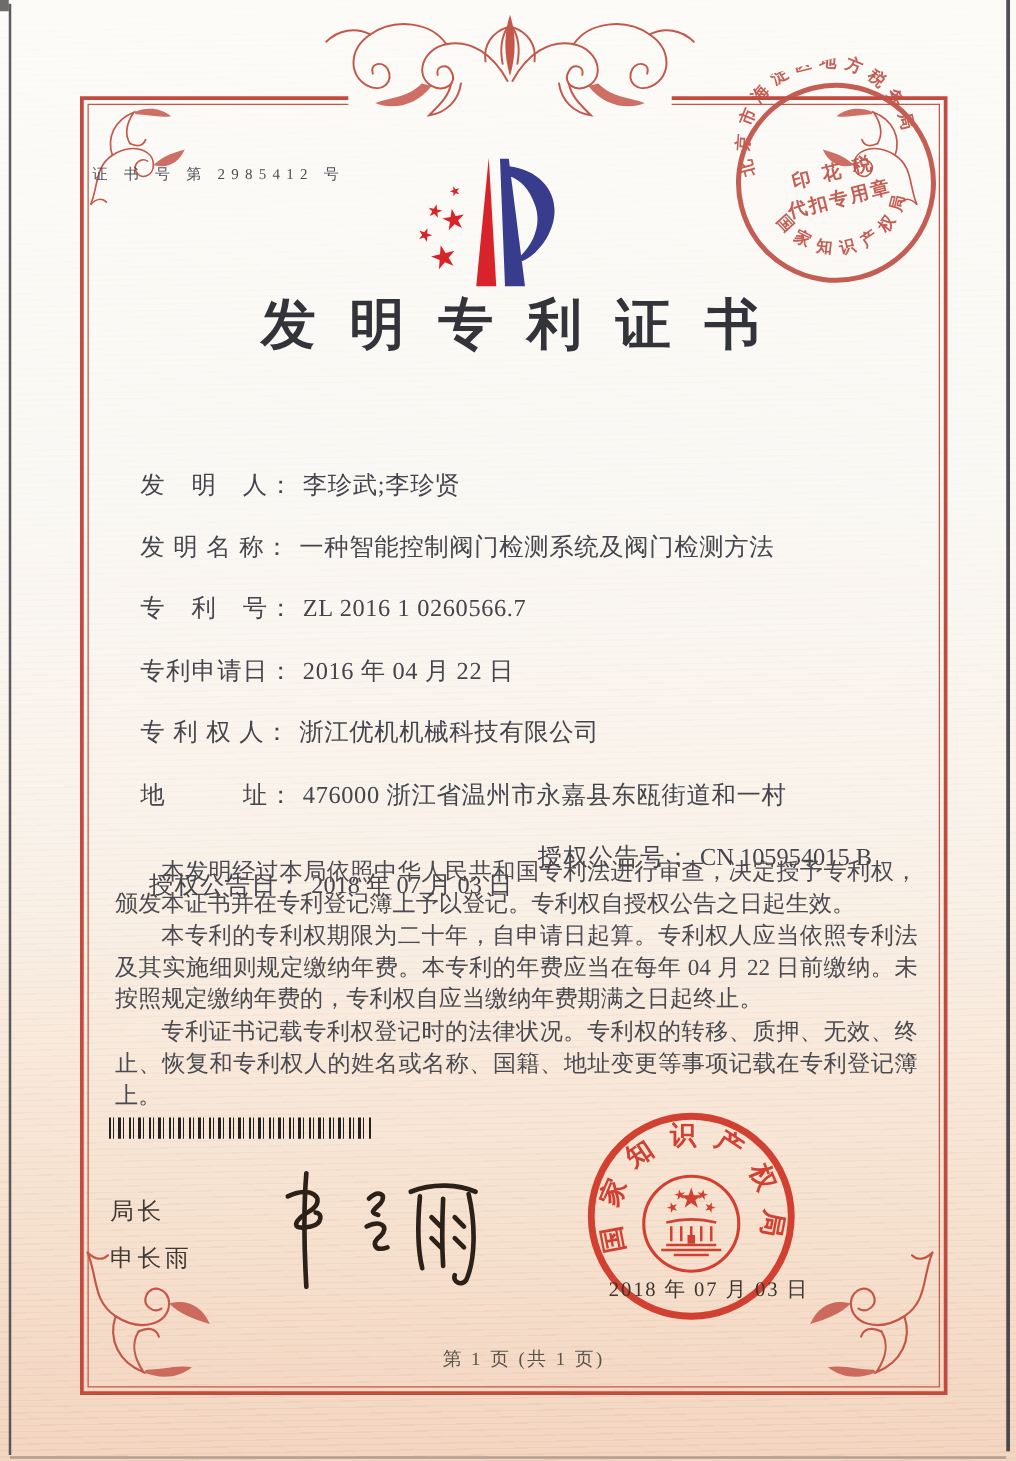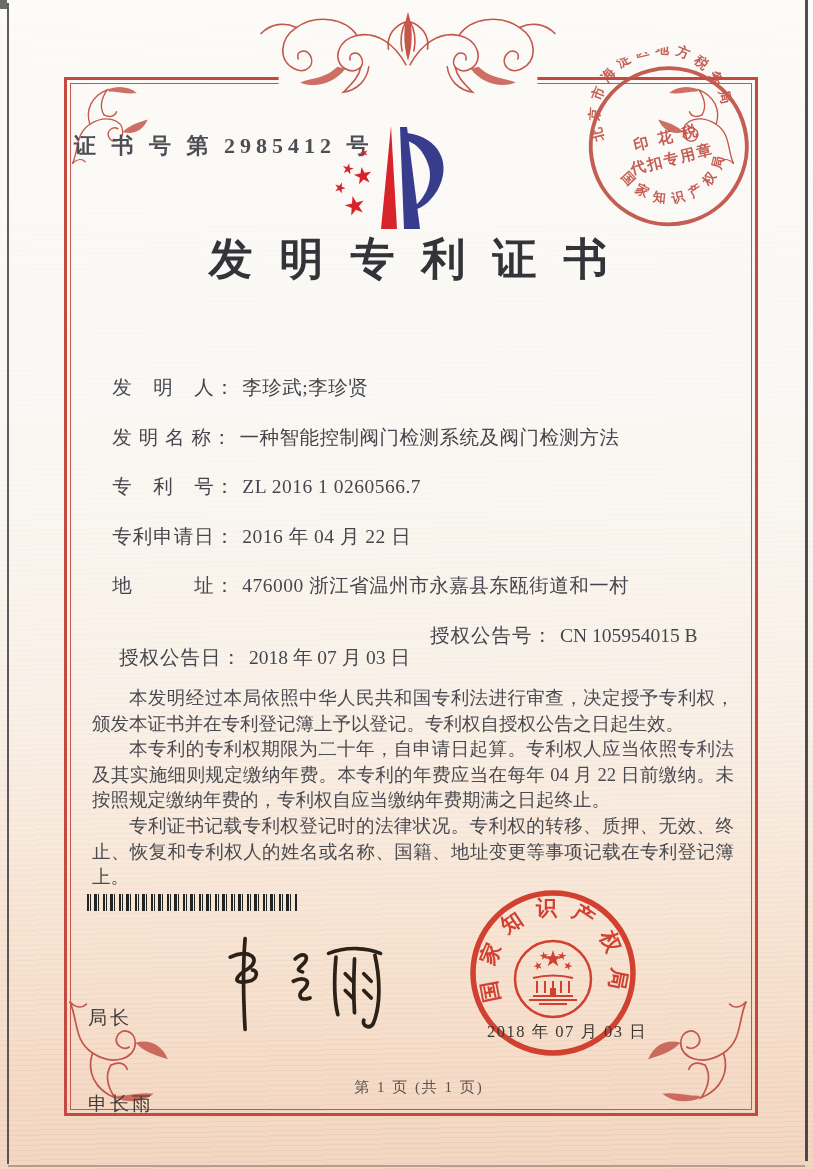--- a/index.html
+++ b/index.html
@@ -25,21 +25,21 @@
     border:3px solid #c24a3e;}
   .frame::after{content:""; position:absolute; inset:3px; border:1px solid #c4564a;}
 
   .orn{position:absolute; color:#c4564a;}
   .orn-top{left:248px; top:6px; width:320px; height:98px;}
   .orn-br{left:640px; top:996px; width:112px; height:112px;}
   .orn-bl{left:64px;  top:996px; width:112px; height:112px; transform:scaleX(-1);}
   .orn-tr{left:652px; top:82px;  width:86px;  height:86px;  transform:scaleY(-1);}
   .orn-tl{left:68px;  top:82px;  width:86px;  height:86px;  transform:scale(-1,-1);}
 
-  .cert-no{position:absolute; left:74px; top:131px; font-size:22px; letter-spacing:5px; color:#4d4d55;font-weight:bold;}
+  .cert-no{position:absolute; left:74px; top:131px; font-size:12px; letter-spacing:5px; color:#4d4d55;}
 
   .logo{position:absolute; left:333px; top:122px; width:122px; height:113px;}
 
   .stamp{position:absolute; left:572px; top:49px; width:196px; height:196px;
     transform:rotate(-14deg); opacity:0.93;}
 
   .title{position:absolute; left:64px; width:688px; top:230px; text-align:center;
     font-size:44px; font-weight:700; color:#33333a; letter-spacing:27px; text-indent:27px; white-space:nowrap;}
 
   .fields{position:absolute; left:80px; top:352px; width:640px; color:#45454d;}
@@ -54,21 +54,21 @@
   .body-text p{margin:0; text-indent:2em;}
 
   .barcode{position:absolute; left:87px; top:894px; width:210px; height:17px;
     background-image:repeating-linear-gradient(90deg,
       #232323 0 2px, transparent 2px 3.5px,
       #232323 3.5px 4.5px, transparent 4.5px 7.5px,
       #232323 7.5px 10px, transparent 10px 11.5px,
       #232323 11.5px 12.5px, transparent 12.5px 16px);}
 
   .signer{position:absolute; left:88px; top:951px; font-size:19px; color:#3f3a36; letter-spacing:3px;}
-  .signer div{line-height:38px;margin-top:48px;}
+  .signer div{line-height:38px;}
 
   .signature{position:absolute; left:214px; top:933px; width:192px; height:102px;}
 
   .seal{position:absolute; left:463px; top:883px; width:180px; height:180px; opacity:0.96;}
   .seal-date{position:absolute; left:487px; top:1021px; font-size:16.5px; color:#3d362f;
     letter-spacing:1.5px; z-index:5; white-space:pre;}
 
   .footer{position:absolute; left:64px; width:688px; top:1078px; text-align:center;
     font-size:15px; color:#5a534c; letter-spacing:2px;padding-left:11px;}
 
@@ -171,20 +171,23 @@
       <span class="flabel">发　明　人：</span><span class="fvalue">李珍武;李珍贤</span>
     </div>
     <div class="frow">
       <span class="flabel">发 明 名 称：</span><span class="fvalue">一种智能控制阀门检测系统及阀门检测方法</span>
     </div>
     <div class="frow">
       <span class="flabel">专　利　号：</span><span class="fvalue">ZL 2016 1 0260566.7</span>
     </div>
     <div class="frow">
       <span class="flabel">专利申请日：</span><span class="fvalue">2016 年 04 月 22 日</span>
+    </div>
+    <div class="frow">
+      <span class="flabel">专 利 权 人：</span><span class="fvalue">浙江优机机械科技有限公司</span>
     </div>
     <div class="frow">
       <span class="flabel">地　　　址：</span><span class="fvalue">476000 浙江省温州市永嘉县东瓯街道和一村</span>
     </div>
     <div class="grant">
       <span>
         <span class="flabel">授权公告日：</span><span class="fvalue">2018 年 07 月 03 日</span>
       </span>
       <span class="gpair2">
         <span class="flabel">授权公告号：</span><span class="fvalue">CN 105954015 B</span>

